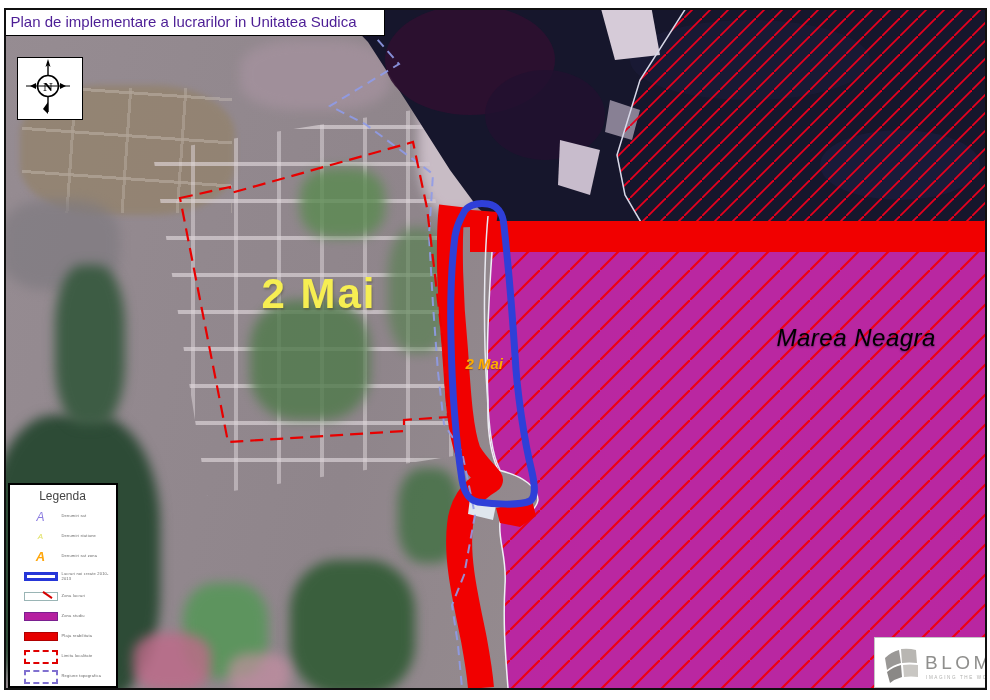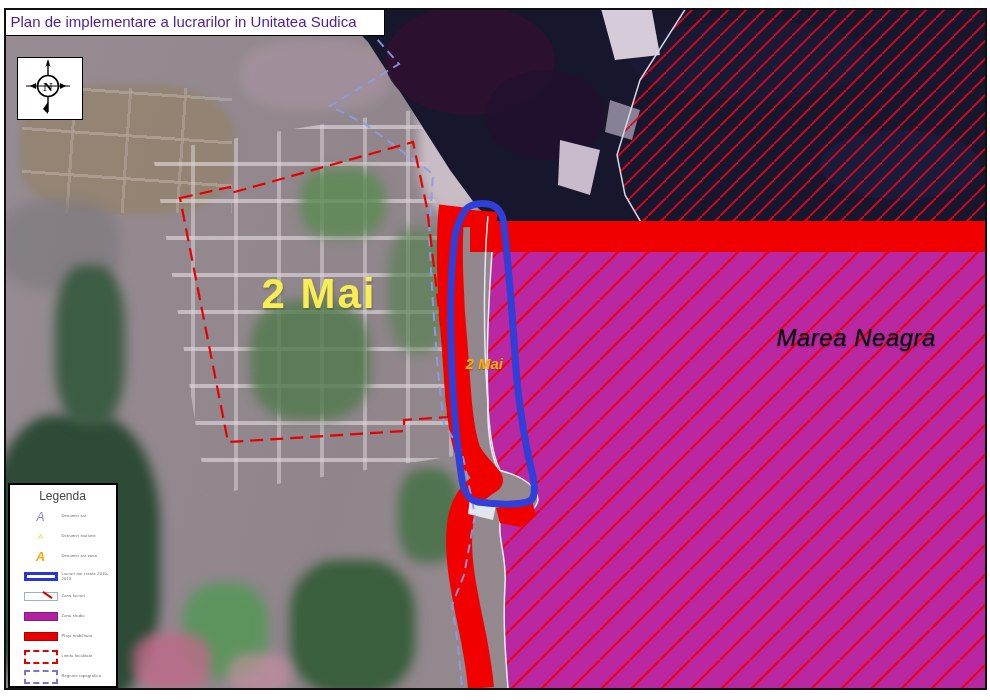--- a/index.html
+++ b/index.html
@@ -205,16 +205,26 @@
           <span class="lg-label">Limita localitate</span>
         </div>
         <div class="lg-row">
           <span class="lg-ico">
               <span class="ico-r9"></span>
             </span>
           <span class="lg-label">Regiune topografica</span>
         </div>
       </div>
 
+      <div id="logo-box">
+        <svg width="111" height="49" viewBox="0 0 111 49">
+          <path d="M10,20 Q16,14 24,12 L26,25 Q18,27 12,32 Z" fill="#9a9896"></path>
+          <path d="M26,11 Q34,10 41,12 L42,25 Q34,24 27,25 Z" fill="#b8b6b2"></path>
+          <path d="M12,34 Q18,29 26,27 L27,39 Q20,41 15,45 Z" fill="#8a8886"></path>
+          <path d="M28,27 Q35,26 43,27 L43,39 Q36,38 29,39 Z" fill="#c9c7c3"></path>
+          <text x="50" y="31" font-family="Liberation Sans, sans-serif" font-size="19" letter-spacing="3.5" fill="#8f8f8d">BLOM</text>
+          <text x="51" y="41" font-family="Liberation Sans, sans-serif" font-size="4.6" letter-spacing="1.6" fill="#b0b0ae">IMAGING THE WORLD</text>
+        </svg>
+      </div>
 
     </div>
   </div>
 </div>
 
 </body></html>

